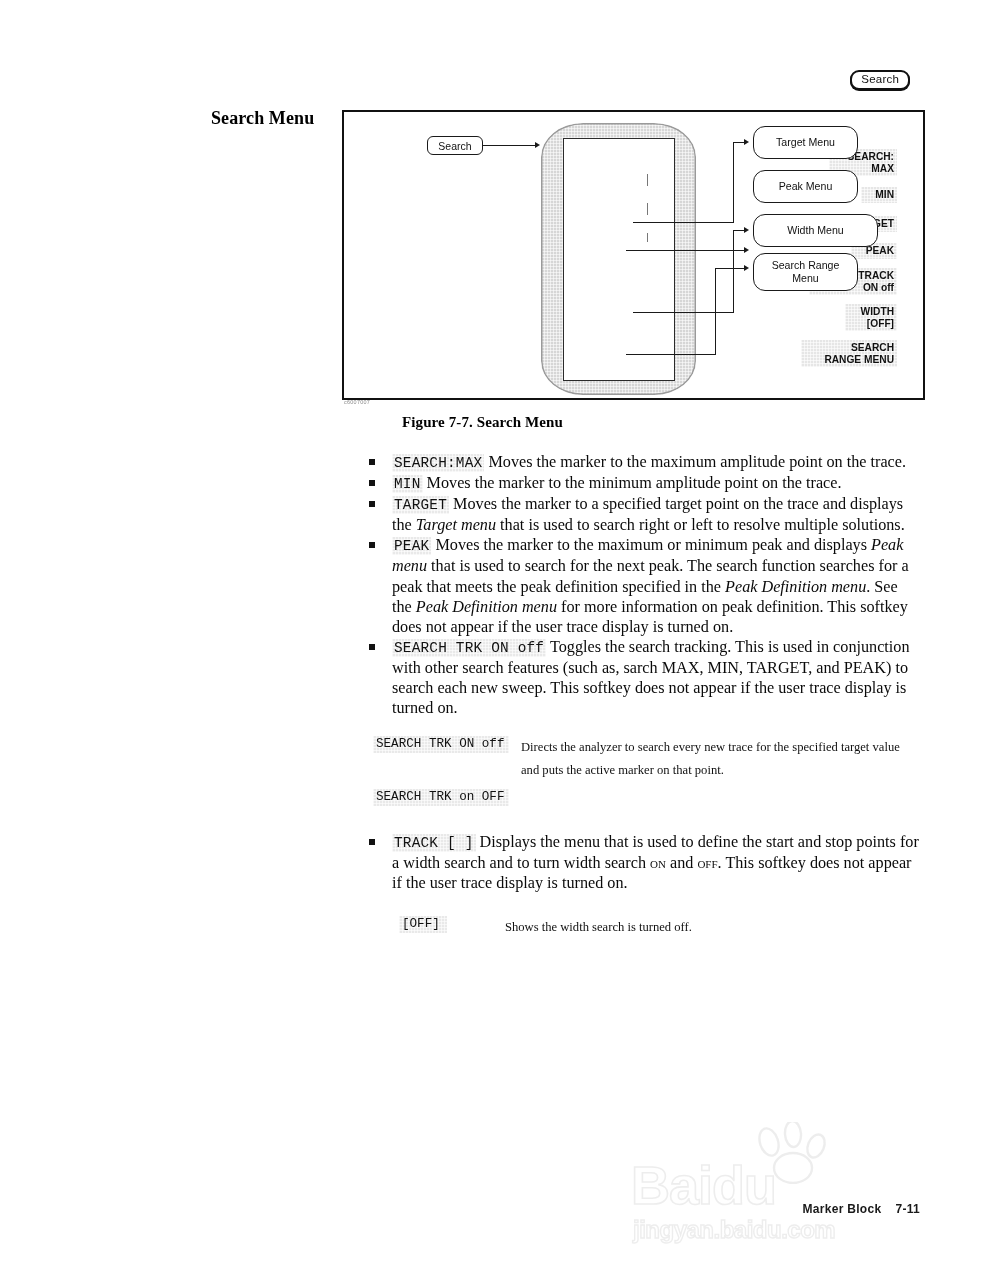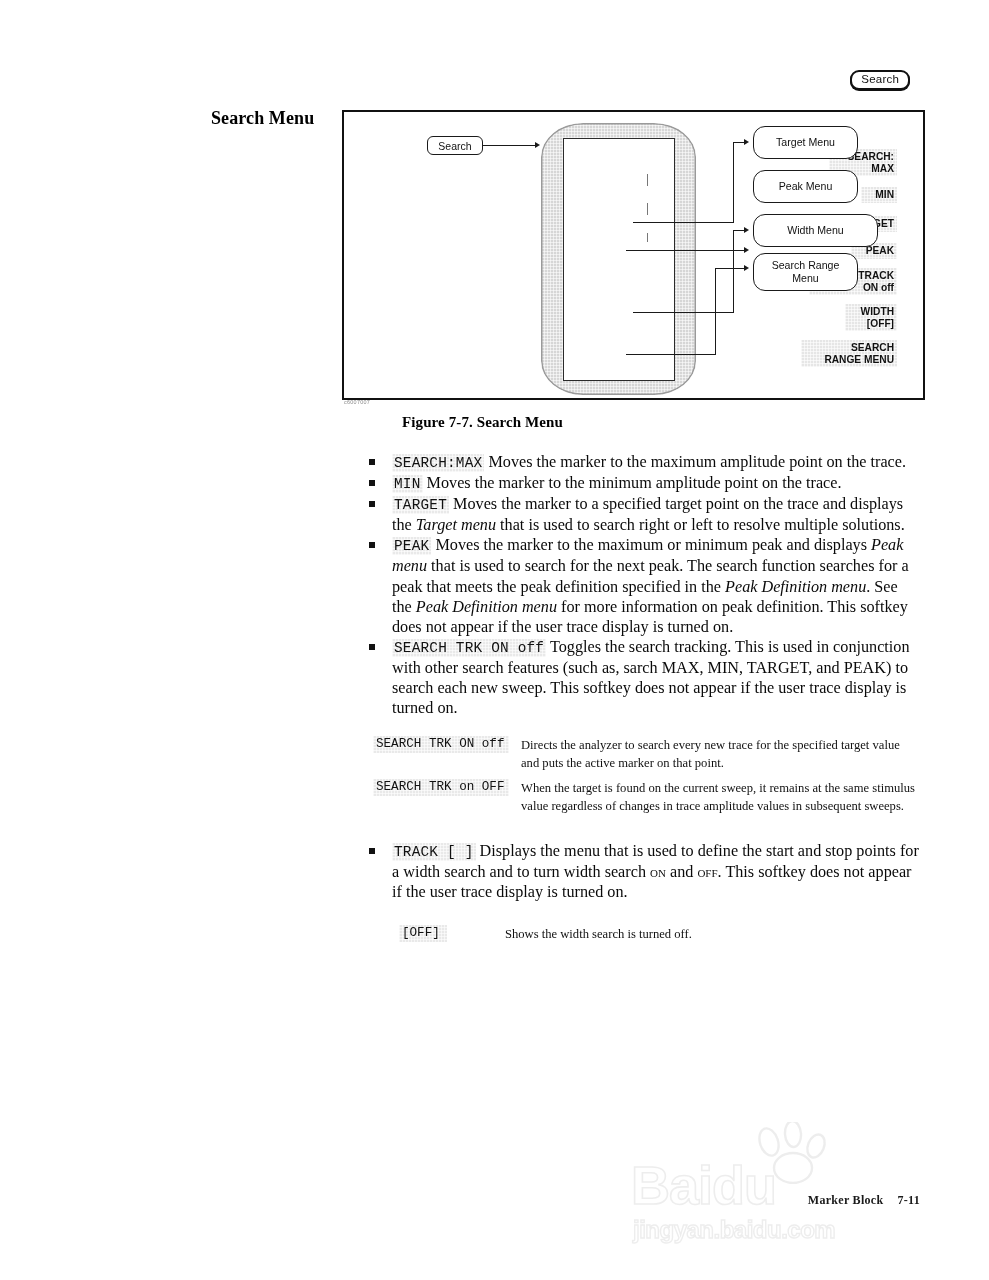--- a/index.html
+++ b/index.html
@@ -236,40 +236,40 @@
     background-image:
       linear-gradient(0deg, rgba(255,255,255,.6) 1px, transparent 1px),
       linear-gradient(90deg, rgba(255,255,255,.6) 1px, transparent 1px);
     background-size: 3px 3px;
     padding: 1px 3px;
     color: #111;
     white-space: pre;
   }
   .defrow .dd {
     font-size: 12.6px;
-    line-height: 18px;
+    line-height: 23px;
     color: #111;
   }
 
   
   .deflist-trk { margin-left: 373px; margin-right: 72px; }
   .deflist-trk .dt { width: 136px; box-sizing: border-box; }
   .deflist-trk .dd { margin-left: 12px; }
 
   
   .deflist-width { margin-left: 399px; margin-right: 72px; margin-top: 22px; }
   .deflist-width .dt { width: 48px; box-sizing: border-box; text-align: left; }
   .deflist-width .dd { margin-left: 58px; }
 
   
   .footer {
     position: absolute;
     right: 69px;
-    bottom: 72px;
-    font-family: Liberation Serif, serif;
+    bottom: 64px;
+    font-family: Liberation Sans, sans-serif;
     font-size: 12px;
     font-weight: bold;
     color: #1a1a1a;
     letter-spacing: 0.3px;
     white-space: pre;
   }
   .footer .pg { margin-left: 14px; }
 
   
   .watermark {
@@ -406,21 +406,20 @@
     <span class="kw">SEARCH TRK ON off</span><span> Toggles the search tracking. This is used in conjunction with other search features (such as, sarch MAX, MIN, TARGET, and PEAK) to search each new sweep. This softkey does not appear if the user trace display is turned on.</span>
   </div>
 
   <div class="deflist deflist-trk">
     <div class="defrow">
       <span class="dt">SEARCH TRK ON off</span>
       <span class="dd">Directs the analyzer to search every new trace for the specified target value and puts the active marker on that point.</span>
     </div>
     <div class="defrow">
       <span class="dt">SEARCH TRK on OFF</span>
-      <span class="dd">When the target is found on the current sweep, it remains at the same stimulus value regardless of changes in trace amplitude values in subsequent sweeps.</span>
     </div>
   </div>
 
   <div class="bullet-row" style="margin-top:26px;">
     <span class="sq"></span>
     <span class="kw">TRACK [ ]</span><span> Displays the menu that is used to define the start and stop points for a width search and to turn width search </span><span class="sc">on</span><span> and </span><span class="sc">off</span><span>. This softkey does not appear if the user trace display is turned on.</span>
   </div>
 
   <div class="deflist deflist-width">
     <div class="defrow">

